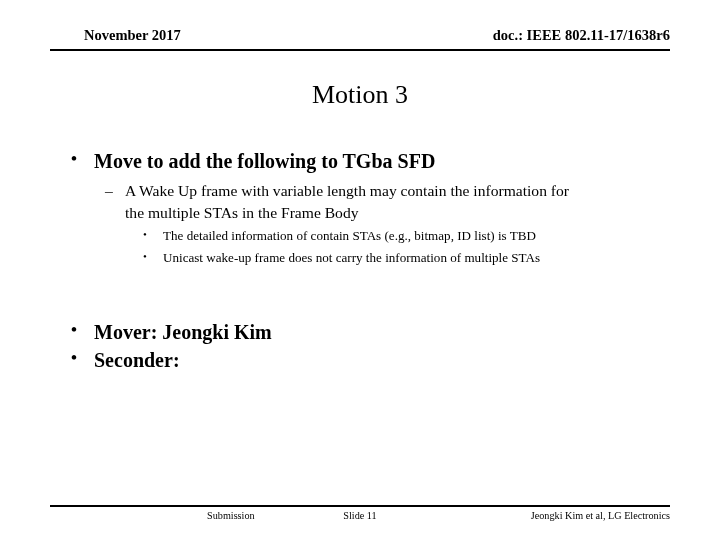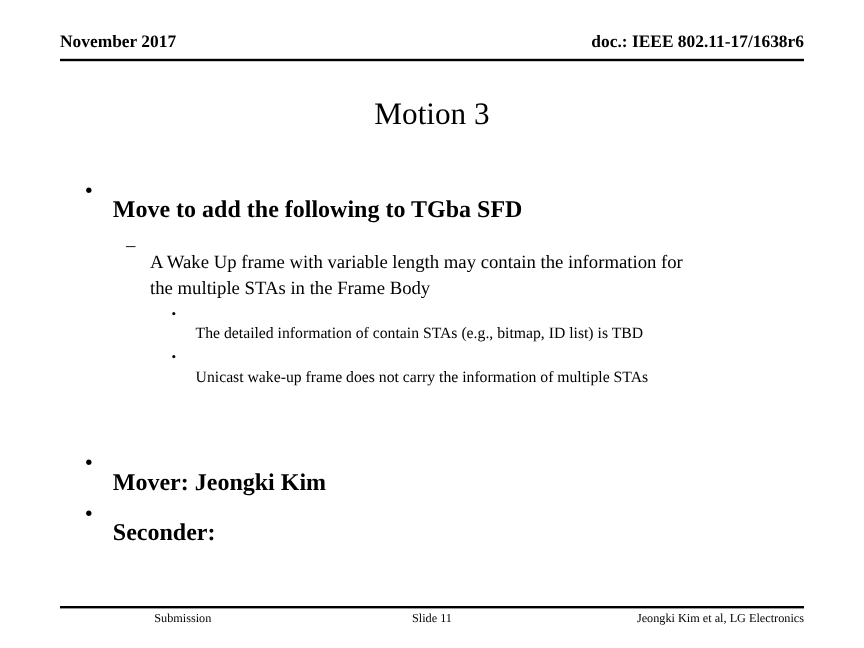--- a/index.html
+++ b/index.html
@@ -30,21 +30,21 @@
     top: 28px;
     width: 620px;
     display: flex;
     justify-content: space-between;
     align-items: baseline;
     font-weight: bold;
     font-size: 14.5px;
     line-height: 1.1;
     white-space: nowrap;
   }
-  .header-left  { text-align: right; }
+  .header-left  { text-align: right; margin-left: 34px; }
   .header-right { text-align: right; }
 
   .header-rule {
     position: absolute;
     left: 50px;
     top: 49px;
     width: 620px;
     height: 0;
     border-top: 2.2px solid #000;
   }
@@ -74,21 +74,20 @@
     align-items: flex-start;
     box-sizing: border-box;
   }
   .marker {
     flex: 0 0 auto;
     text-align: left;
     white-space: pre;
   }
   .btext {
     flex: 1 1 auto;
-    margin-top: 14px;
   }
 
   
   .lvl1 {
     font-size: 20px;
     font-weight: bold;
     line-height: 1.32;
     padding-left: 21px;
     margin-bottom: 2px;
   }
@@ -131,21 +130,21 @@
     position: absolute;
     left: 50px;
     top: 510px;
     width: 620px;
     display: flex;
     align-items: baseline;
     font-size: 10.2px;
     line-height: 1.2;
     white-space: nowrap;
   }
-  .footer-left   { flex: 0 0 33%; text-align: center; }
+  .footer-left   { flex: 0 0 33%; text-align: right; }
   .footer-center { flex: 0 0 34%; text-align: center; }
   .footer-right  { flex: 0 0 33%; text-align: right; }
 </style>
 </head>
 <body>
 
 <div class="slide">
 
   <div class="header">
     <span class="header-left">November 2017</span>

